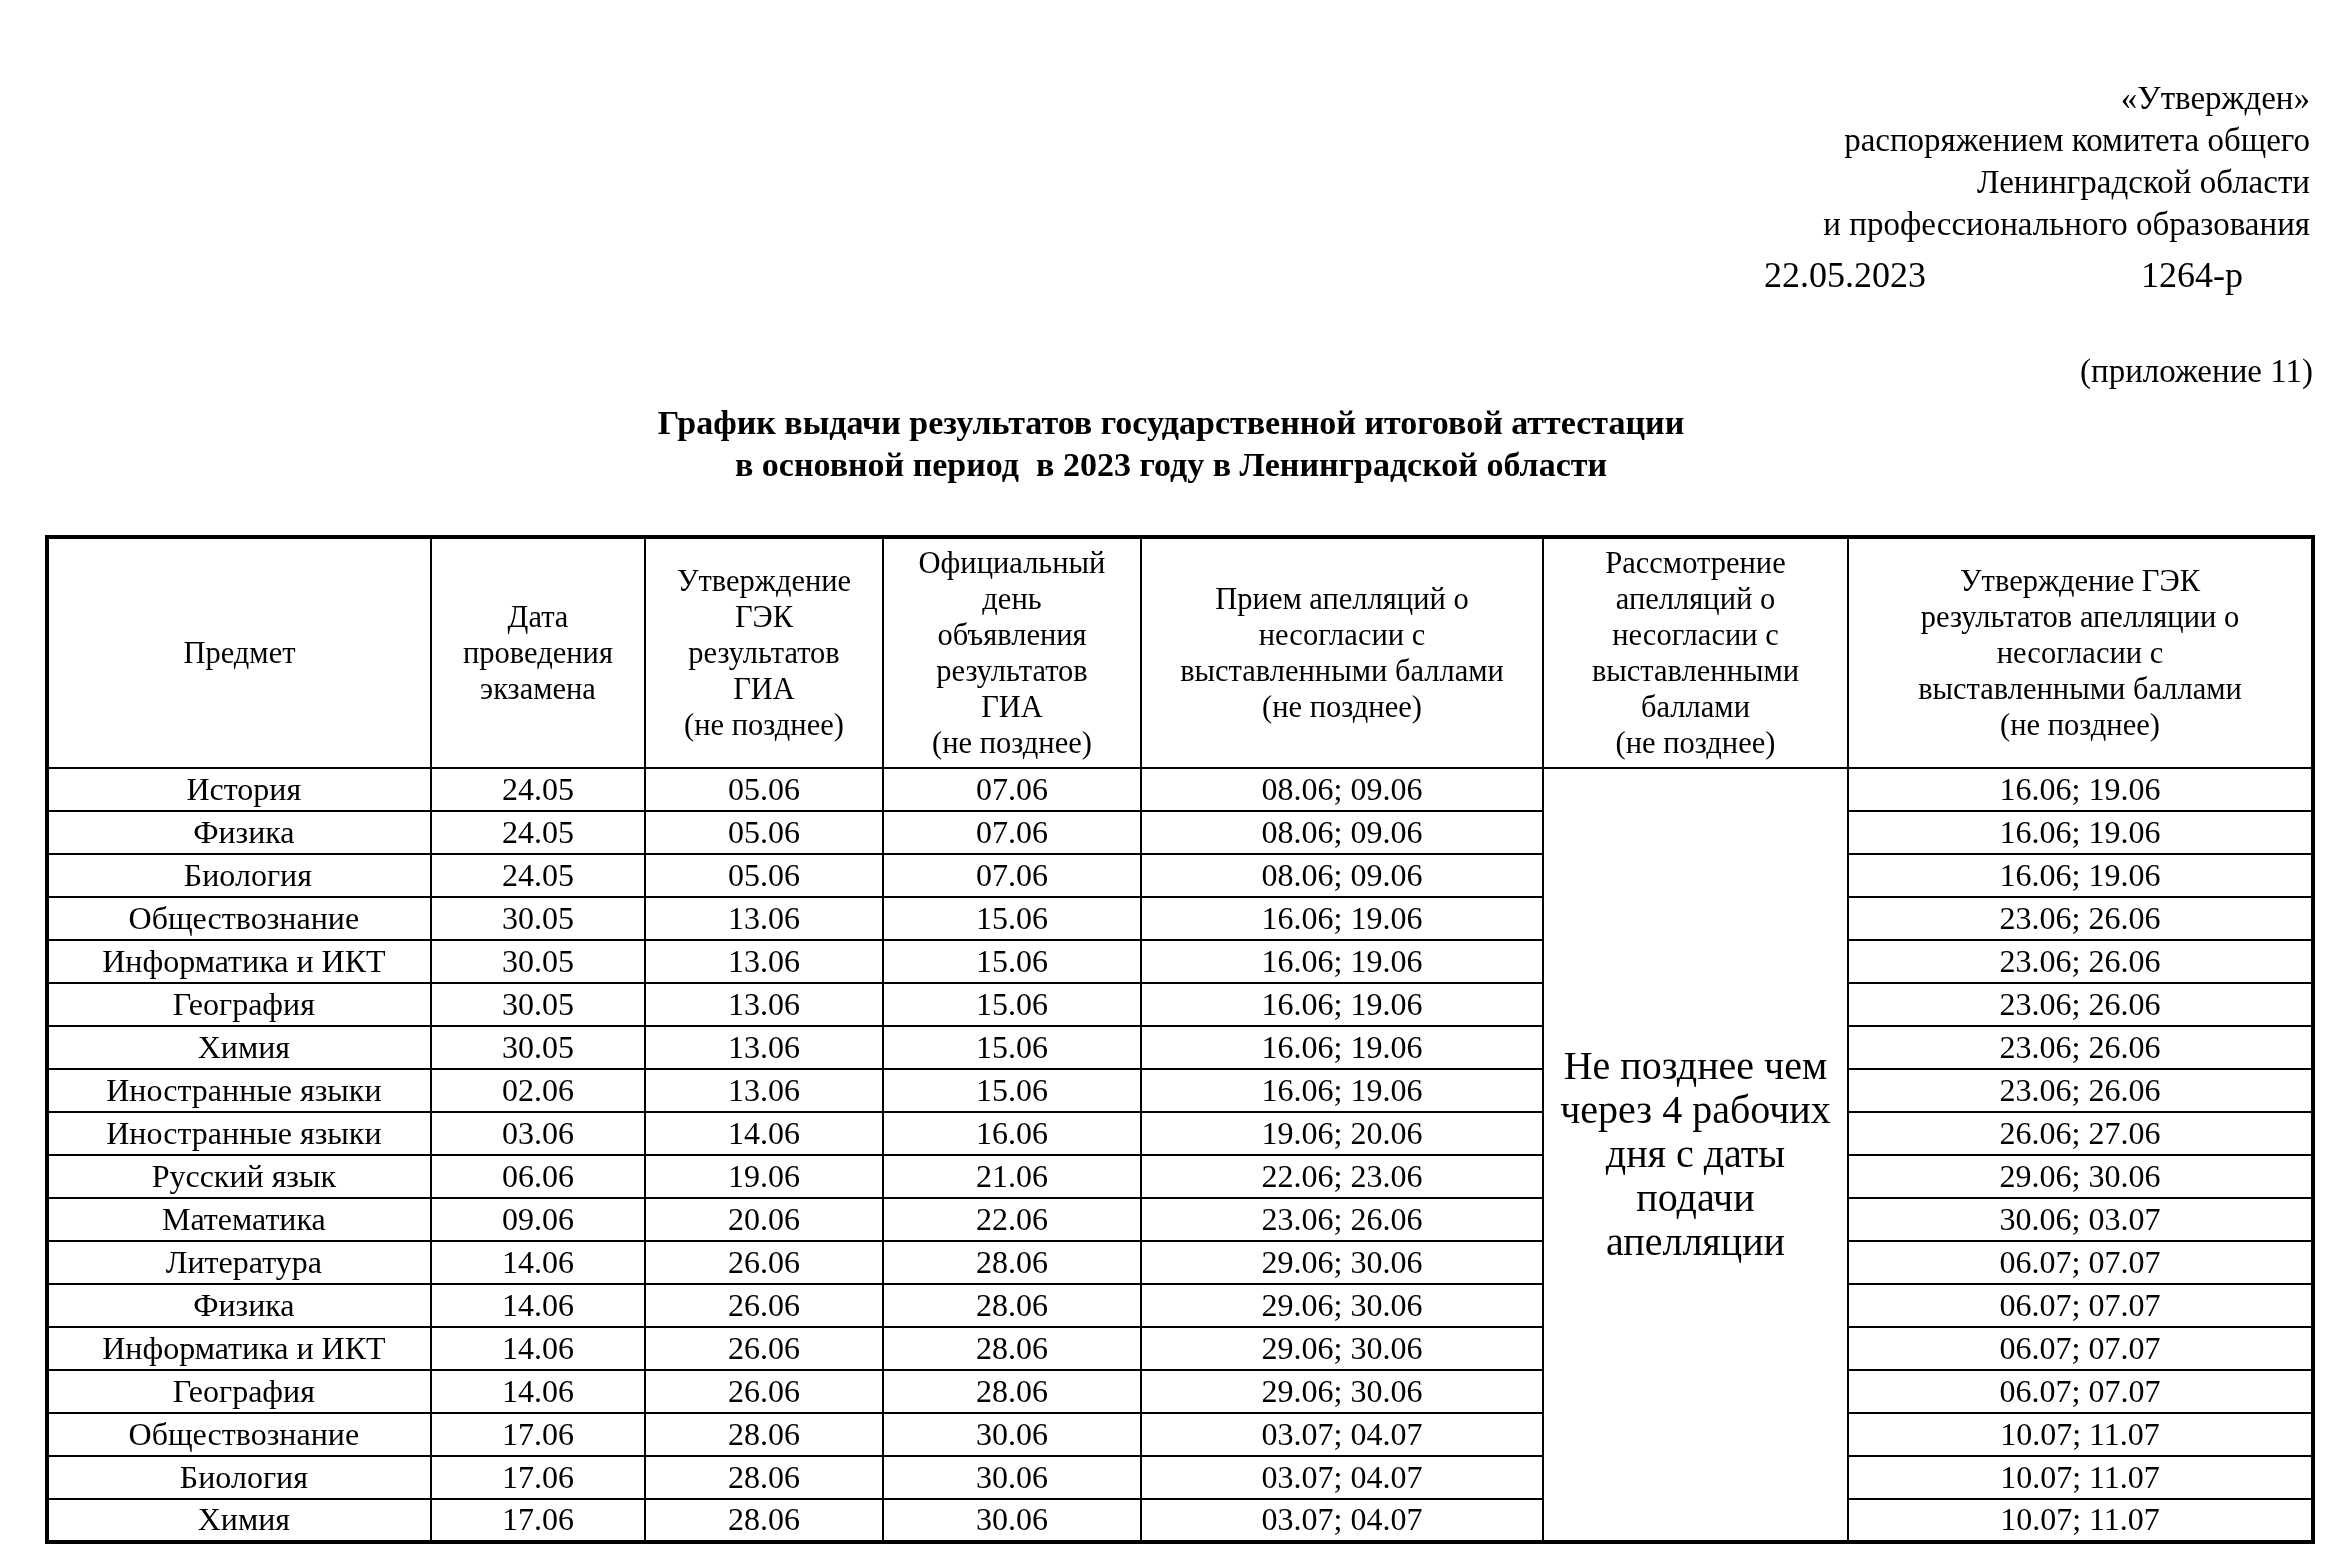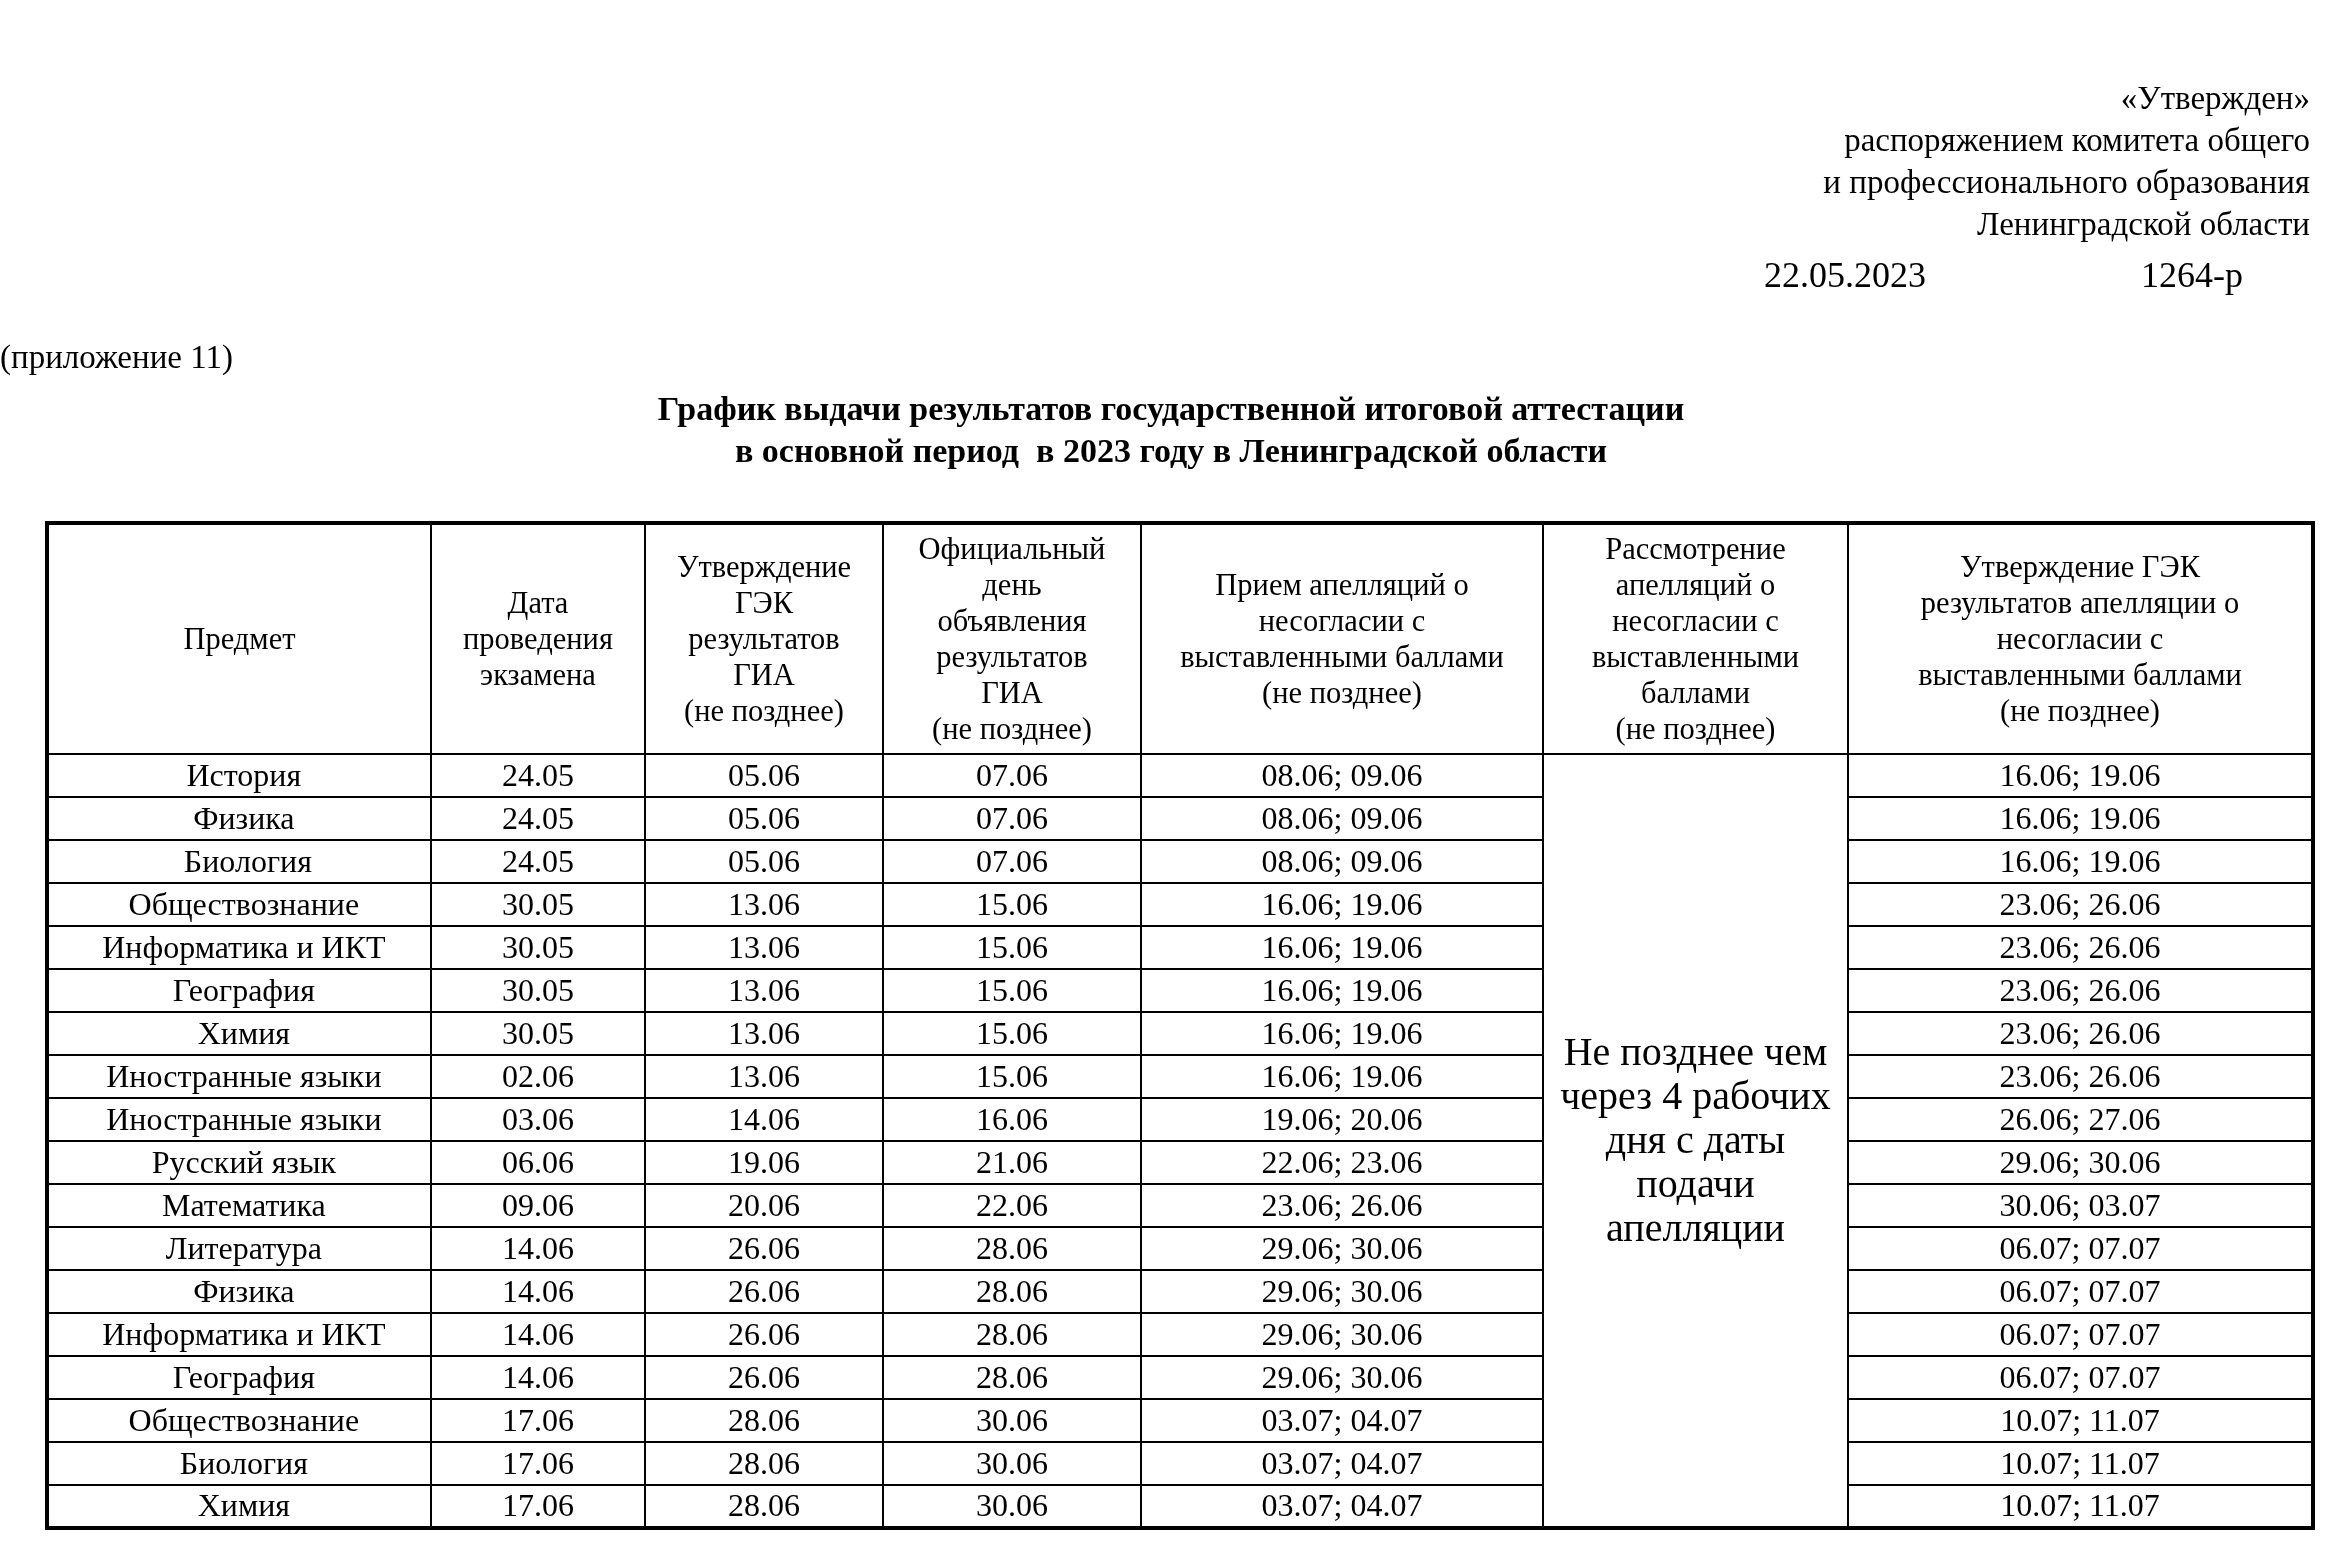--- a/index.html
+++ b/index.html
@@ -21,25 +21,25 @@
   }
   .date-line {
     display: flex;
     justify-content: space-between;
     width: 479px;
     margin: 9px 67px 0 auto;
     font-size: 36px;
     line-height: 42px;
   }
   .annex {
-    text-align: left;
+    text-align: right;
     padding-right: 29px;
     font-size: 33px;
     line-height: 41px;
-    margin-top: 41px;
+    margin-top: 55px;
   }
   .title {
     text-align: center;
     font-weight: bold;
     font-size: 34px;
     line-height: 42px;
     margin-top: 10.2px;
   }
   table.schedule {
     border-collapse: collapse;
@@ -80,22 +80,22 @@
     padding: 0 7.3px;
     height: auto;
   }
 </style>
 </head>
 <body>
 
 <div class="approval">
   <div>«Утвержден»</div>
   <div>распоряжением комитета общего</div>
+  <div>Ленинградской области</div>
   <div>и профессионального образования</div>
-  <div>Ленинградской области</div>
   <div class="date-line">
     <span>22.05.2023</span>
     <span>1264-р</span>
   </div>
 </div>
 
 <div class="annex">(приложение 11)</div>
 
 <div class="title">
   <div>График выдачи результатов государственной итоговой аттестации</div>

